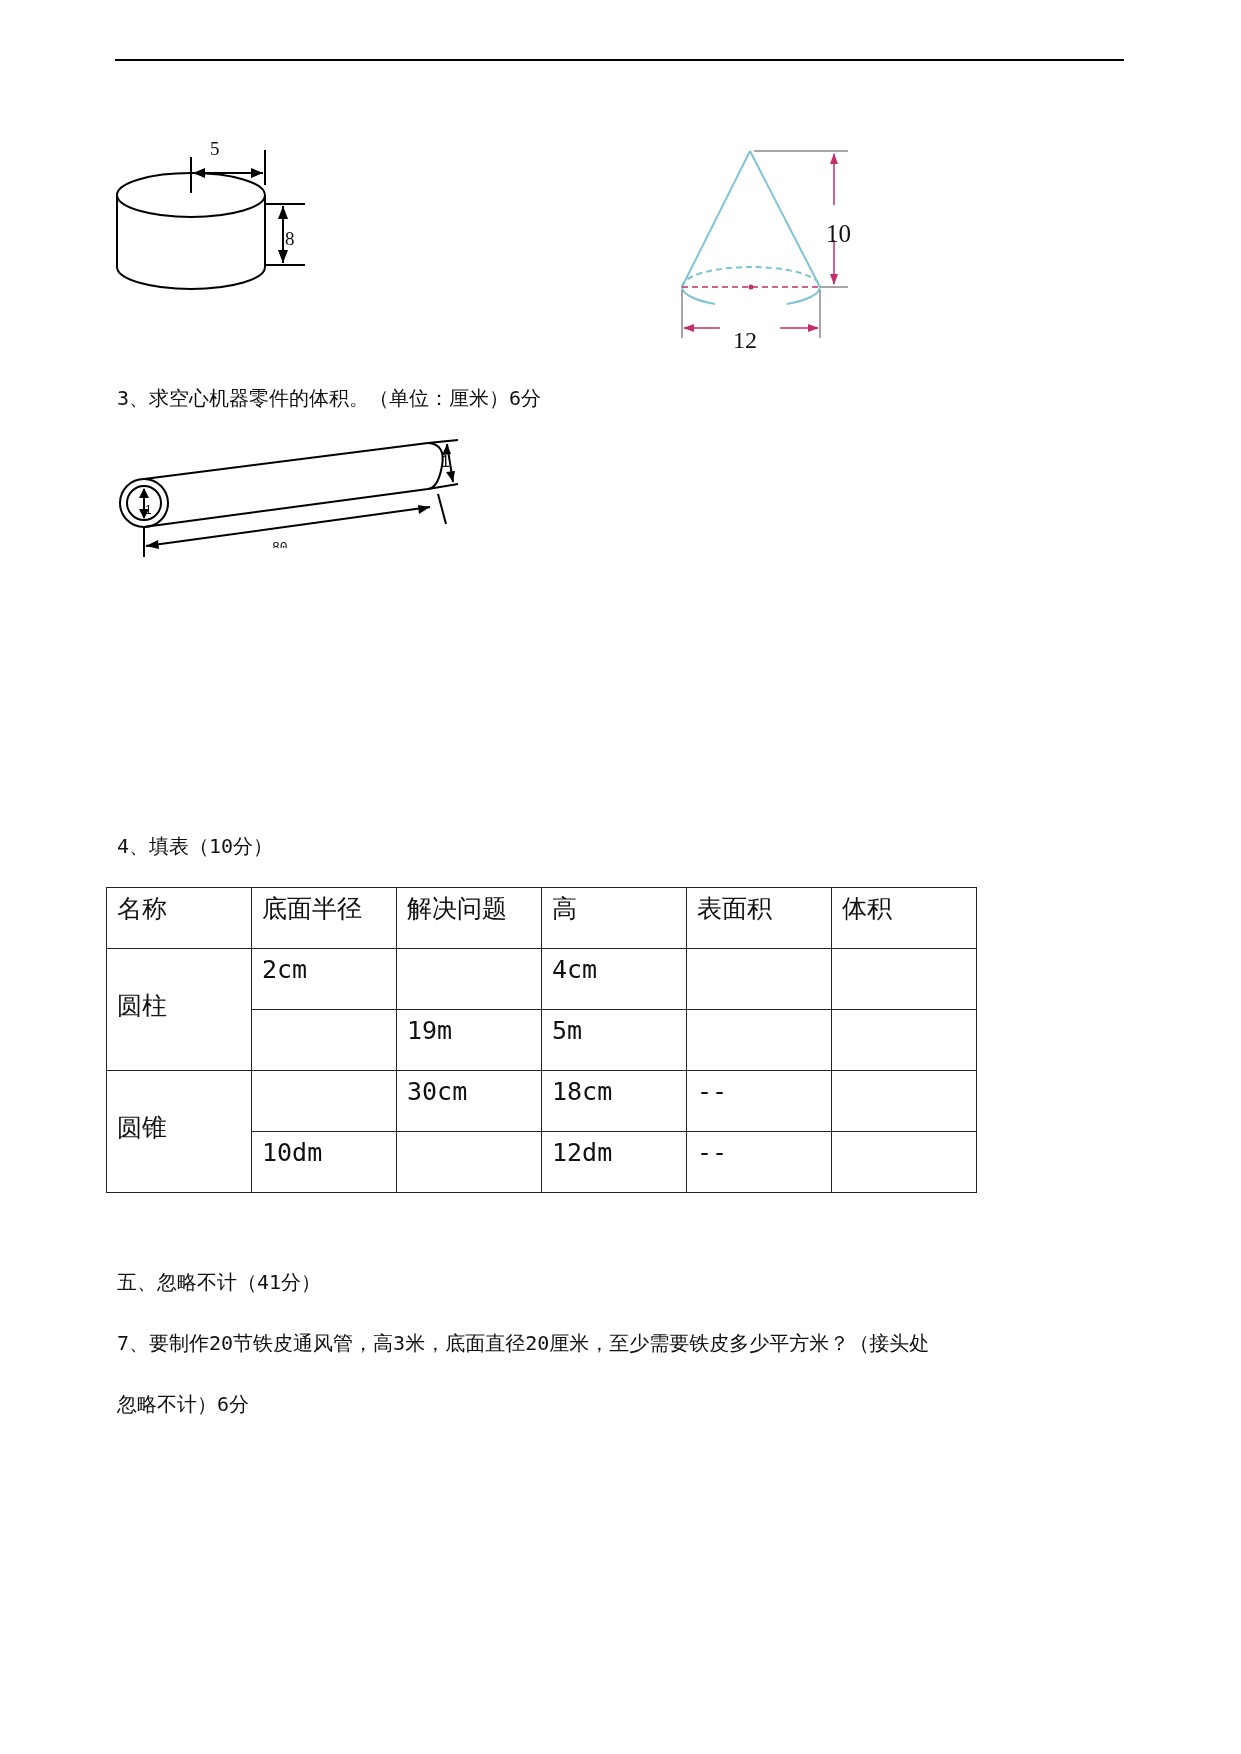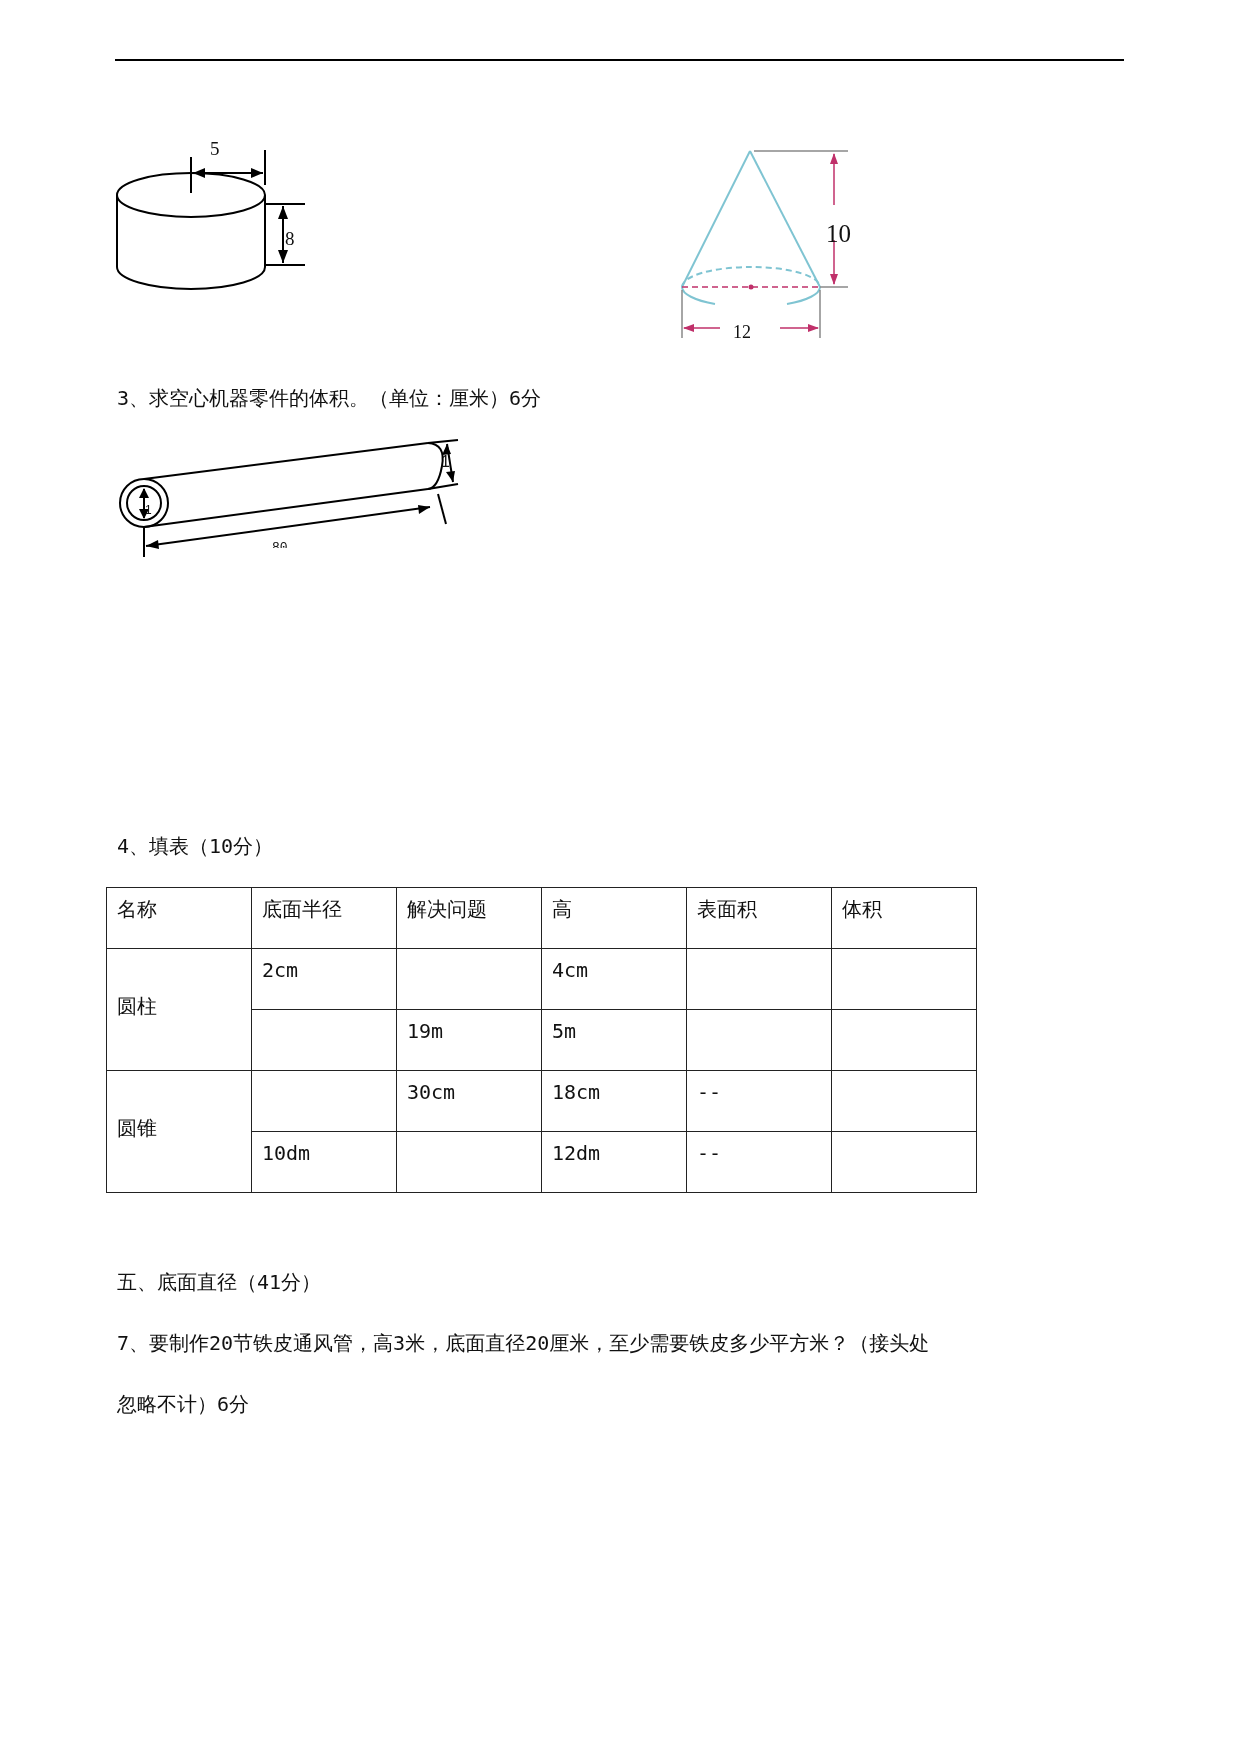--- a/index.html
+++ b/index.html
@@ -4,21 +4,21 @@
 <style>
   html, body { margin:0; padding:0; background:#ffffff; }
   body { width:1241px; height:1754px; position:relative; overflow:hidden;
          font-family:"DejaVu Sans Mono","Liberation Mono",monospace; color:#111; }
   .rule { position:absolute; left:115px; top:59px; width:1009px; height:2px; background:#000; }
   .abs { position:absolute; }
   .txt { position:absolute; font-size:20px; line-height:28px; white-space:nowrap; color:#111; }
   .serif { font-family:"Liberation Serif","DejaVu Serif",serif; }
   table.fill { position:absolute; left:106px; top:887px; border-collapse:collapse; }
   table.fill td { border:1.5px solid #222; width:145px; height:61px; vertical-align:top;
-                  padding:8px 10px; box-sizing:border-box; font-size:20px; line-height:26px; }
+                  padding:8px 10px; box-sizing:border-box; font-size:25px; line-height:26px; }
   table.fill td.name { vertical-align:middle; padding-top:0; }
 </style>
 </head>
 <body>
 
 <div class="rule"></div>
 
 <svg class="abs" style="left:105px;top:135px" width="220" height="175">
   <g fill="none" stroke="#000" stroke-width="2">
     <ellipse cx="86" cy="60" rx="74" ry="22"></ellipse>
@@ -63,21 +63,21 @@
   </g>
   <g fill="#c0306a">
     <polygon points="164,13 160,24 168,24"></polygon>
     <polygon points="164,145 160,134 168,134"></polygon>
     <polygon points="13,188 24,184 24,192"></polygon>
     <polygon points="149,188 138,184 138,192"></polygon>
     <circle cx="81" cy="147" r="2.5"></circle>
   </g>
 </svg>
 <div class="txt serif" style="left:826px;top:220px;font-size:25px">10</div>
-<div class="txt serif" style="left:733px;top:318px;font-size:18px">12</div>
+<div class="txt serif" style="left:733px;top:326px;font-size:24px">12</div>
 
 <div class="txt" style="left:117px;top:384px">3、求空心机器零件的体积。（单位：厘米）6分</div>
 
 <svg class="abs" style="left:110px;top:432px" width="360" height="125">
   <g fill="none" stroke="#000" stroke-width="2">
     <circle cx="34" cy="71" r="24"></circle>
     <circle cx="34" cy="71" r="17"></circle>
     <line x1="34" y1="47" x2="318" y2="11"></line>
     <line x1="34" y1="95" x2="318" y2="57"></line>
     <path d="M318 11 Q336 12 332 34 Q328 56 318 57"></path>
@@ -140,15 +140,15 @@
   <tr>
     <td>10dm</td>
     <td></td>
     <td>12dm</td>
     <td>--</td>
     <td></td>
   </tr>
 </tbody>
   </table>
 
-<div class="txt" style="left:117px;top:1268px">五、底面直径（41分）</div>
+<div class="txt" style="left:117px;top:1268px">五、忽略不计（41分）</div>
 <div class="txt" style="left:117px;top:1329px">7、要制作20节铁皮通风管，高3米，底面直径20厘米，至少需要铁皮多少平方米？（接头处</div>
 <div class="txt" style="left:117px;top:1390px">忽略不计）6分</div>
 
 </body></html>

